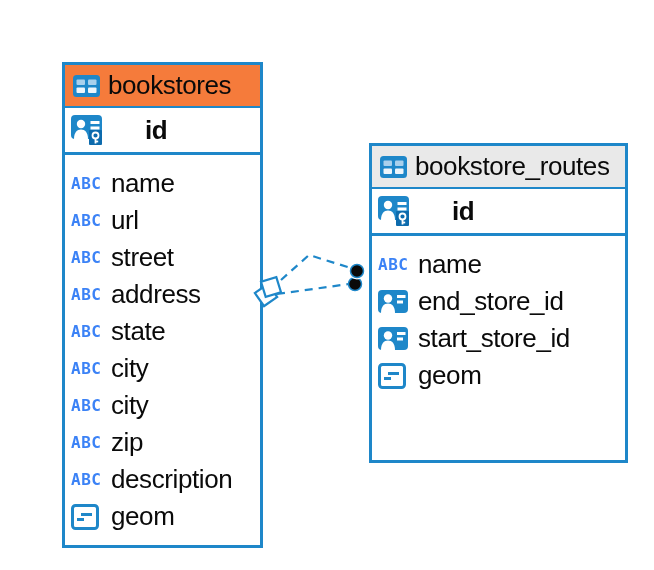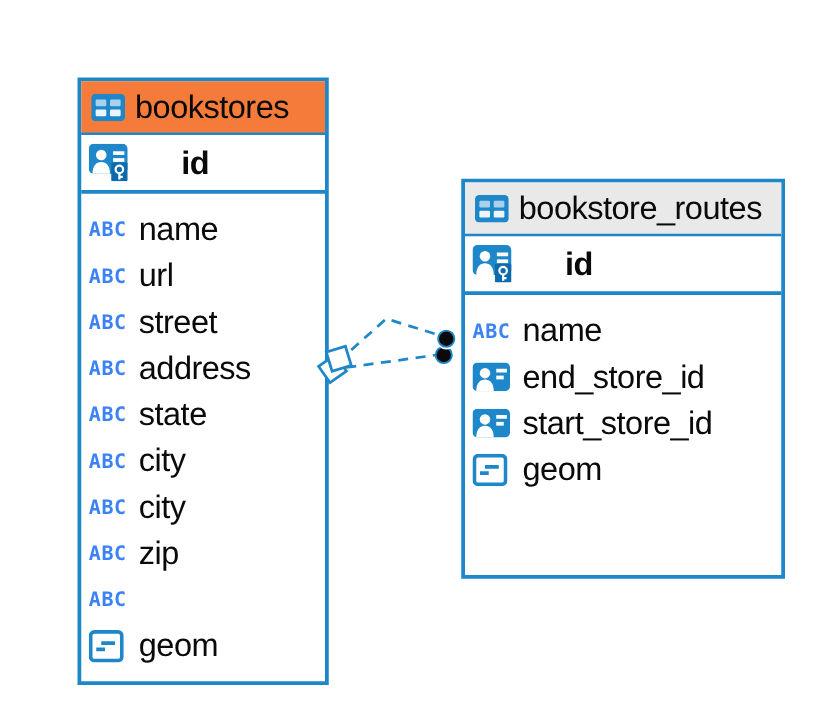--- a/index.html
+++ b/index.html
@@ -154,20 +154,21 @@
         <div class="row">
           <span class="icon">
             <span class="abc">ABC</span>
           </span>
           <span class="label">zip</span>
         </div>
         <div class="row">
           <span class="icon">
             <span class="abc">ABC</span>
           </span>
+          <span class="label">description</span>
         </div>
         <div class="row">
           <span class="icon">
             <svg width="28" height="26" viewBox="0 0 28 26">
               <rect x="1.5" y="1.5" width="25" height="23" rx="3" fill="#fff" stroke="#1E87C9" stroke-width="3"></rect>
               <rect x="10" y="9" width="11" height="3" fill="#1E87C9"></rect>
               <rect x="6" y="14" width="7" height="3" fill="#1E87C9"></rect>
             </svg>
           </span>
           <span class="label">geom</span>

